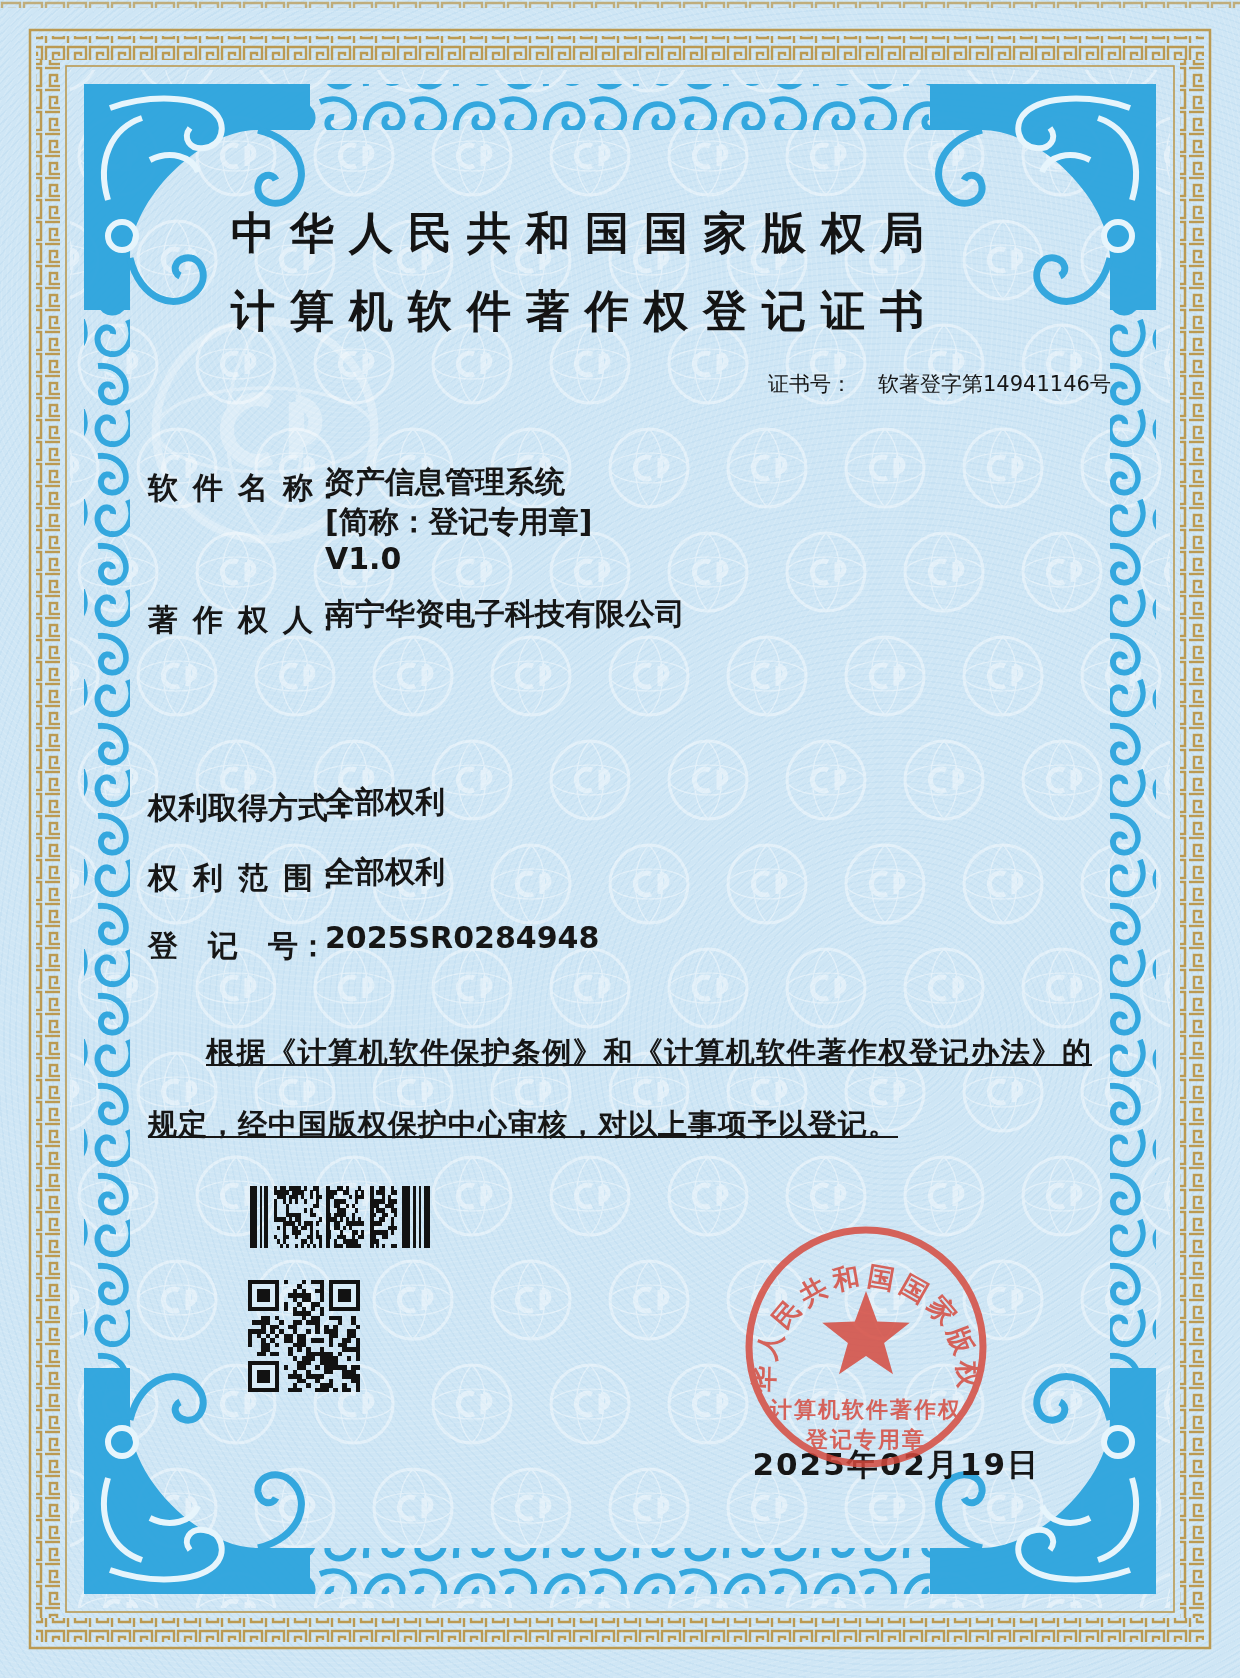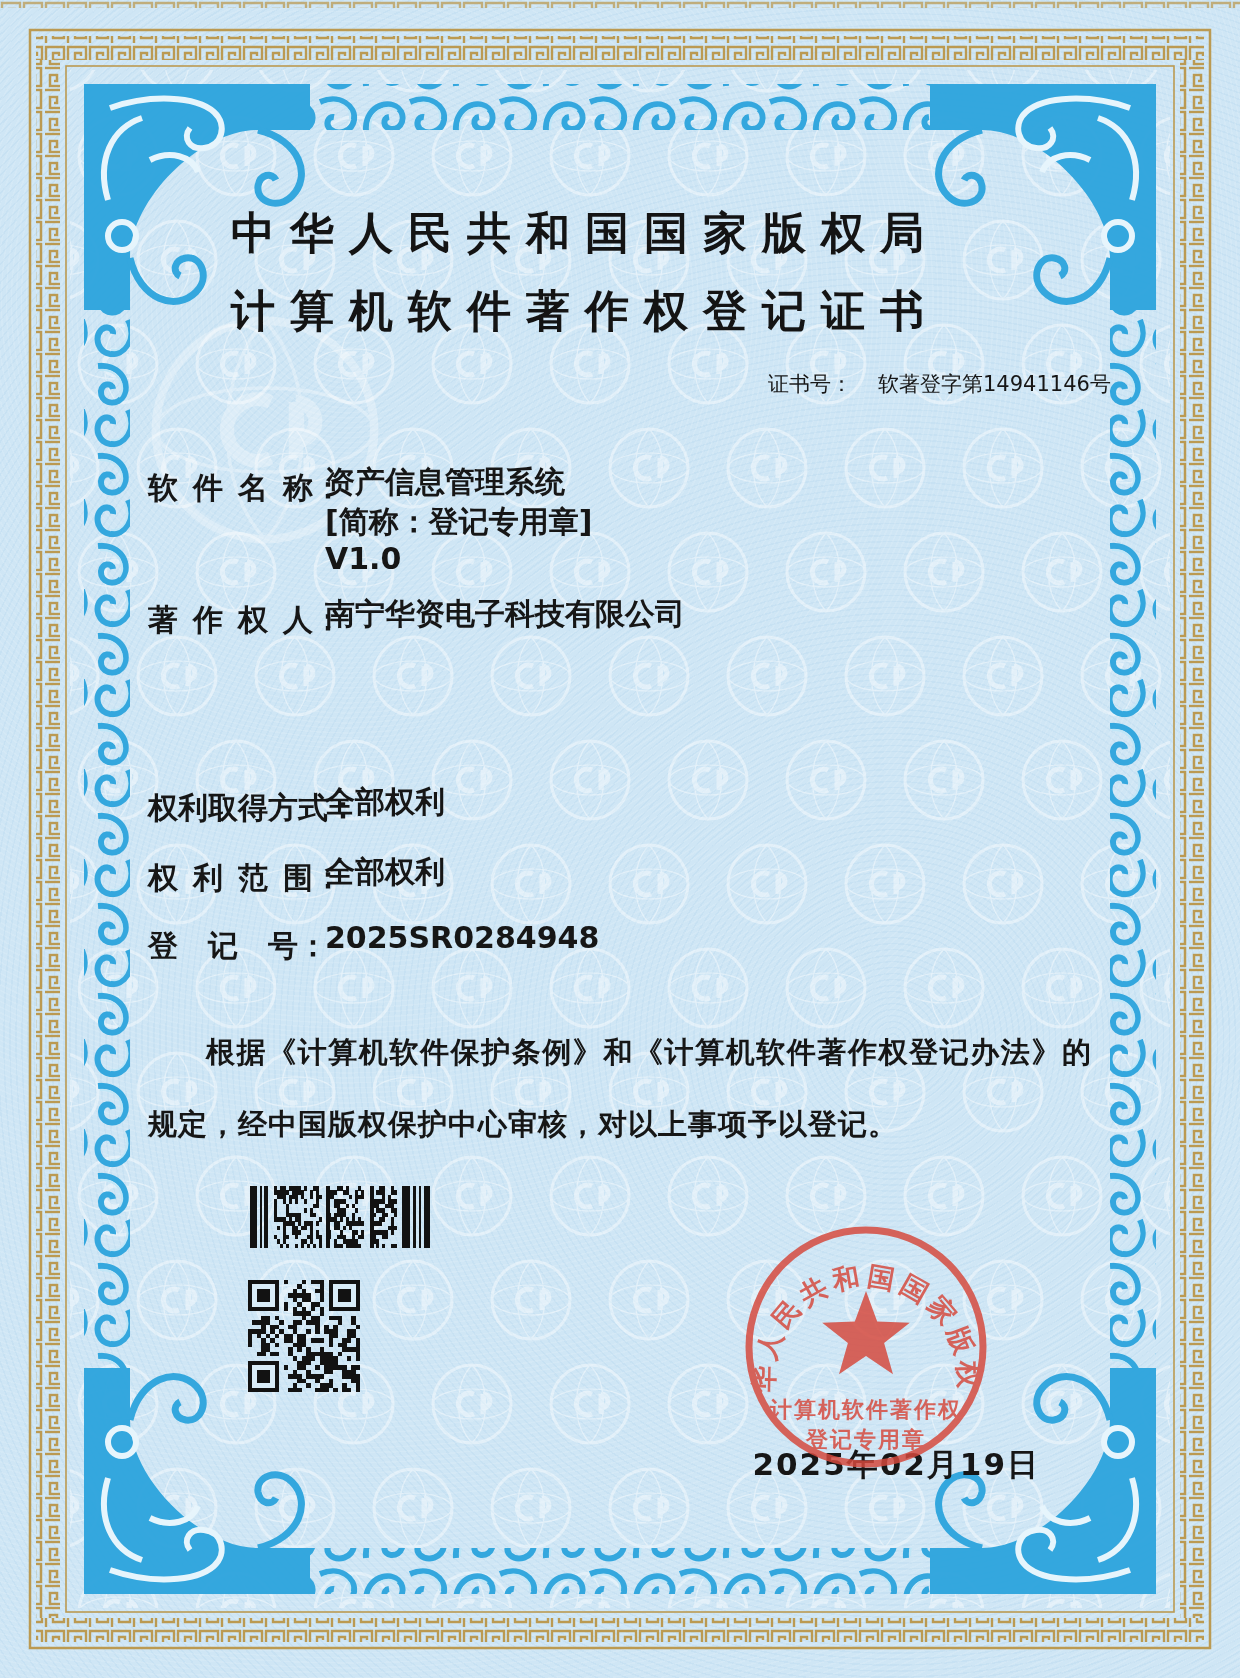--- a/index.html
+++ b/index.html
@@ -21,21 +21,21 @@
   .title1{top:204px;}
   .title2{top:282px;}
   .certno{position:absolute;left:768px;top:370px;font-size:21px;font-weight:normal;white-space:nowrap;}
   .certno .cv{margin-left:26px;}
   .row{position:absolute;left:148px;font-size:30px;font-weight:bold;white-space:nowrap;}
   .row .val{position:absolute;left:177px;top:0;white-space:nowrap;margin-top:24px;}
   .row .lbl{display:inline-block;margin-top:30px;}
   .body-par{
     position:absolute;left:148px;top:1016px;width:944px;margin:0;
     font-size:29px;font-weight:bold;line-height:72px;letter-spacing:1px;
-    text-indent:58px;text-align:justify;
+    text-indent:58px;text-align:justify;text-decoration:underline;
   }
   .date{
     position:absolute;left:660px;top:1444px;width:380px;text-align:right;
     font-size:31px;font-weight:bold;letter-spacing:2px;z-index:4;
   }
   .code{position:absolute;z-index:3;}
   #barcode-svg{left:250px;top:1186px;}
   #qr-svg{left:248px;top:1280px;}
   .seal{position:absolute;left:736px;top:1217px;z-index:4;}
 </style>

